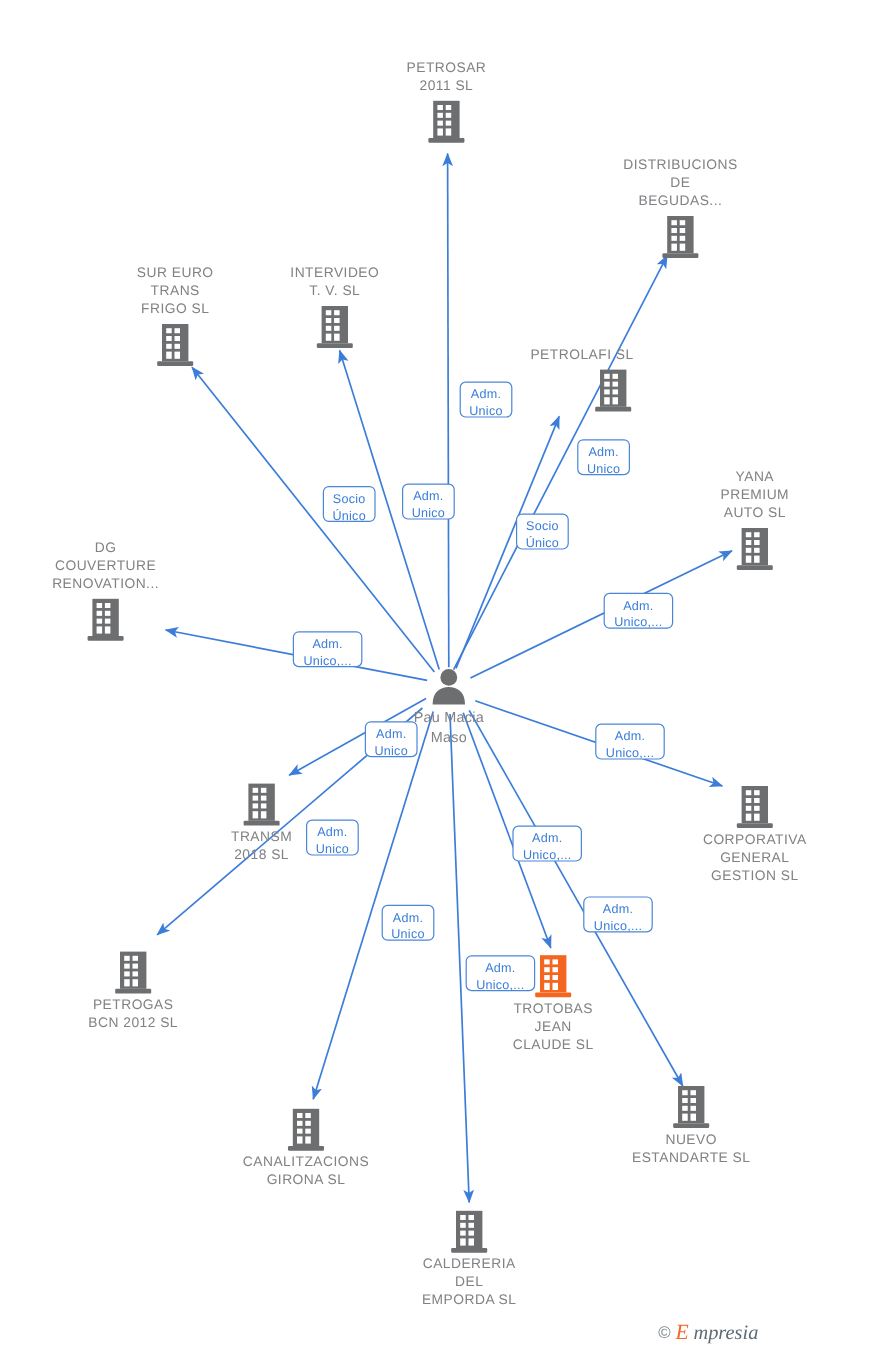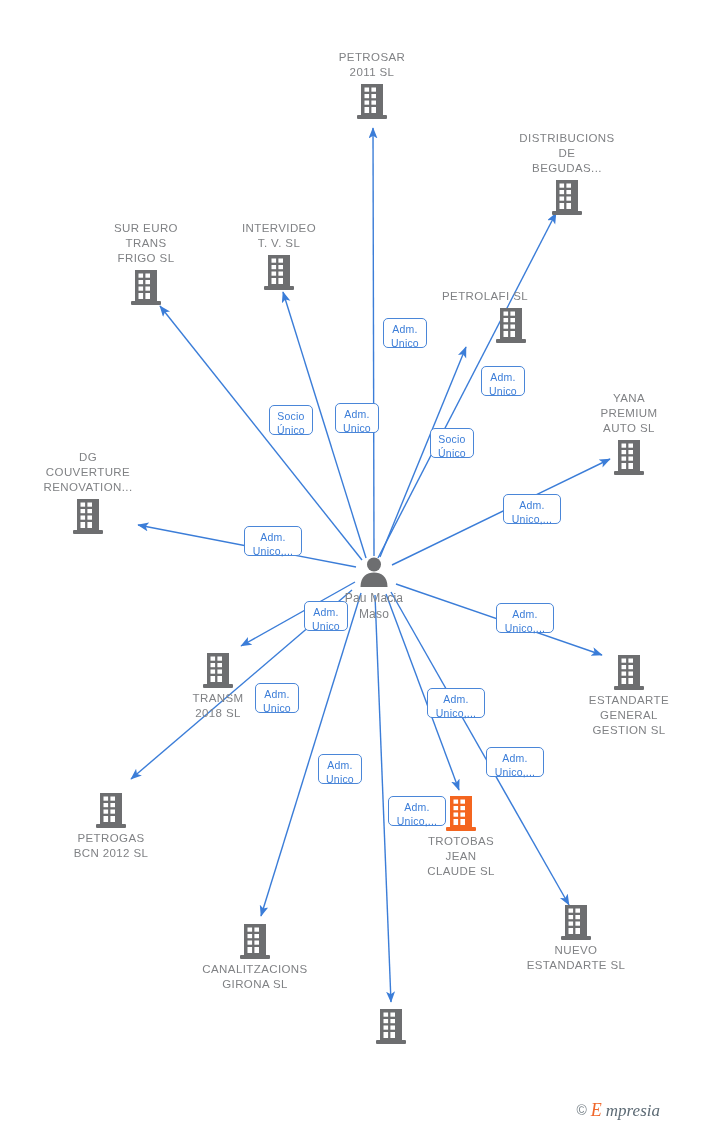--- a/index.html
+++ b/index.html
@@ -1,20 +1,20 @@
 <!DOCTYPE html>
 <html><head>
 <meta charset="utf-8">
 <style>
   html,body{margin:0;padding:0;background:#ffffff;}
   body{
     font-family:"Liberation Sans","DejaVu Sans",sans-serif;
     width:728px;height:1125px;position:relative;overflow:hidden;
   }
-  #canvas{position:absolute;left:0;top:0;width:640px;height:1125px;padding-left:28px;}
+  #canvas{position:absolute;left:0;top:0;width:640px;height:1125px;}
   svg.edges{position:absolute;left:0;top:0;width:728px;height:1125px;pointer-events:none;}
 
   .node{position:absolute;width:160px;margin-left:-80px;text-align:center;}
   .node .glyph{display:block;line-height:0;}
   .node .glyph svg{display:inline-block;}
   .node .caption{
     display:block;color:#808285;font-size:11.5px;line-height:15px;
     letter-spacing:.4px;white-space:pre-line;
   }
   .node.label-above .caption{margin-bottom:2px;}
@@ -229,21 +229,21 @@
               <rect x="9.5" y="5.5" width="4.6" height="4.2"></rect>
               <rect x="16.4" y="5.5" width="4.6" height="4.2"></rect>
               <rect x="9.5" y="12" width="4.6" height="4.2"></rect>
               <rect x="16.4" y="12" width="4.6" height="4.2"></rect>
               <rect x="9.5" y="18.5" width="4.6" height="4.2"></rect>
               <rect x="16.4" y="18.5" width="4.6" height="4.2"></rect>
               <rect x="9.5" y="25" width="4.6" height="6"></rect>
               <rect x="16.4" y="25" width="4.6" height="6"></rect>
             </g>
           </svg></span>
-        <span class="caption">ESTANDARTE
+        <span class="caption">CORPORATIVA
 GENERAL
 GESTION SL</span>
       </div>
       <div class="node label-below" style="left: 111px; top: 791px;">
         <span class="glyph"><svg width="34" height="38" viewBox="0 0 34 38" aria-hidden="true">
             <rect x="6" y="2" width="22" height="31" fill="#6d6e70"></rect>
             <rect x="2" y="33" width="30" height="4" rx="1" fill="#6d6e70"></rect>
             <g fill="#ffffff">
               <rect x="9.5" y="5.5" width="4.6" height="4.2"></rect>
               <rect x="16.4" y="5.5" width="4.6" height="4.2"></rect>
@@ -321,20 +321,23 @@
               <rect x="9.5" y="5.5" width="4.6" height="4.2"></rect>
               <rect x="16.4" y="5.5" width="4.6" height="4.2"></rect>
               <rect x="9.5" y="12" width="4.6" height="4.2"></rect>
               <rect x="16.4" y="12" width="4.6" height="4.2"></rect>
               <rect x="9.5" y="18.5" width="4.6" height="4.2"></rect>
               <rect x="16.4" y="18.5" width="4.6" height="4.2"></rect>
               <rect x="9.5" y="25" width="4.6" height="6"></rect>
               <rect x="16.4" y="25" width="4.6" height="6"></rect>
             </g>
           </svg></span>
+        <span class="caption">CALDERERIA
+DEL
+EMPORDA  SL</span>
       </div>
       <div class="node label-below person" style="left: 374px; top: 556px;">
         <span class="glyph"><svg width="34" height="32" viewBox="0 0 34 32" aria-hidden="true">
             <circle cx="17" cy="8.5" r="7" fill="#6d6e70"></circle>
             <path d="M3.5 31 C3.5 20.5 10 16.5 17 16.5 C24 16.5 30.5 20.5 30.5 31 Z" fill="#6d6e70"></path>
           </svg></span>
         <span class="caption">Pau Macia
 Maso</span>
       </div>
     </div>

